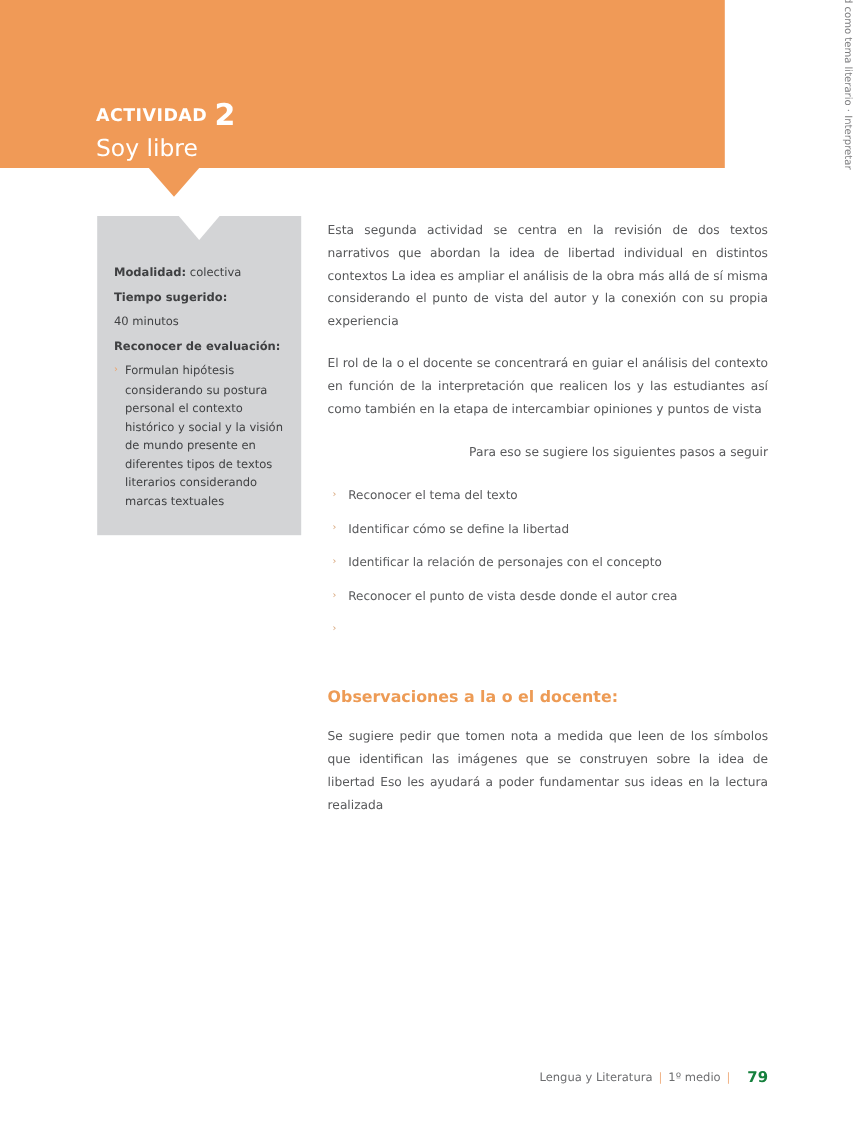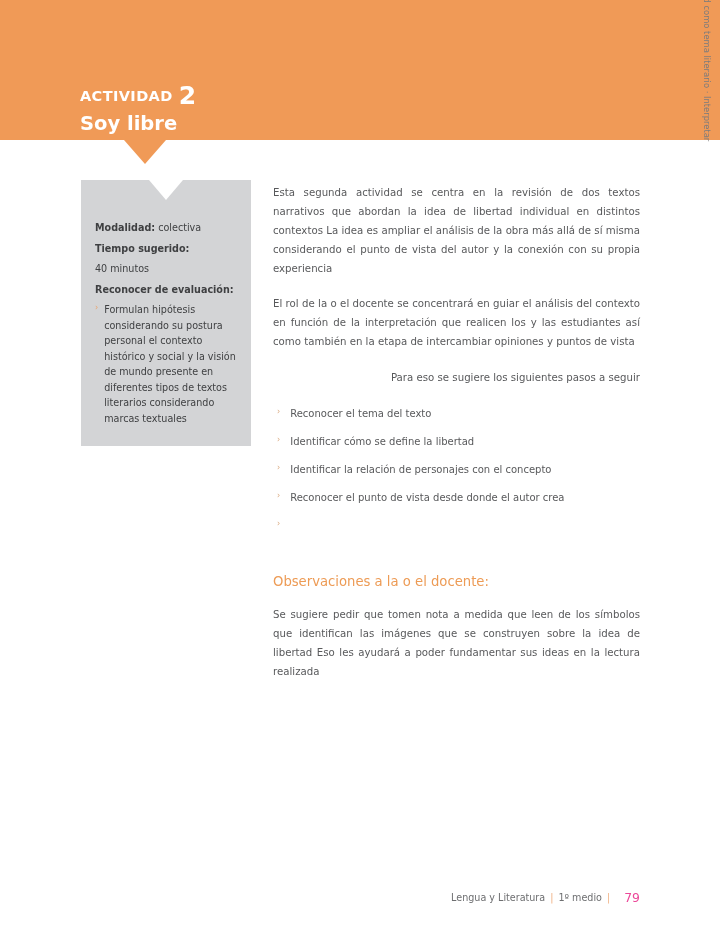--- a/index.html
+++ b/index.html
@@ -14,21 +14,21 @@
     position: relative;
     overflow: hidden;
     color: #58595b;
   }
 
   
   #header-band {
     position: absolute;
     left: 0;
     top: 0;
-    width: 720px;
+    width: 604px;
     height: 140px;
     background: #f09a57;
   }
   #header-title-block {
     position: absolute;
     left: 80px;
     top: 80px;
     color: #ffffff;
   }
   #activity-line {
@@ -47,21 +47,21 @@
     vertical-align: baseline;
     font-size: 25px;
     font-weight: bold;
     margin-left: 6px;
     line-height: 1;
     position: relative;
     top: 3px;
   }
   #activity-name {
     font-size: 19.5px;
-    font-weight: bold;
+    font-weight: normal;
     margin-top: 9px;
     line-height: 1;
     white-space: nowrap;
   }
   
   #header-tab {
     position: absolute;
     left: 124px;
     top: 140px;
     width: 0;
@@ -188,42 +188,42 @@
     flex: none;
   }
   .step-text {
     font-size: 10px;
     line-height: 1.7;
     color: #58595b;
   }
 
   #observations-heading {
     font-size: 13.2px;
-    font-weight: normal;
+    font-weight: bold;
     color: #ed9b55;
     margin: 44px 0 16px 0;
     line-height: 1.2;
   }
 
   
   #footer {
     position: absolute;
     right: 80px;
     bottom: 30px;
     font-size: 9.6px;
     color: #6d6e70;
     white-space: nowrap;
   }
   .footer-sep {
     color: #f0b183;
     margin: 0 5px;
   }
   #footer-page {
-    color: #ec4899;
-    font-weight: normal;
+    color: #15803d;
+    font-weight: bold;
     font-size: 12.4px;
     margin-left: 9px;
     vertical-align: -1px;
   }
 </style>
 </head>
 <body>
 
 <div id="header-band">
   <div id="header-title-block">

